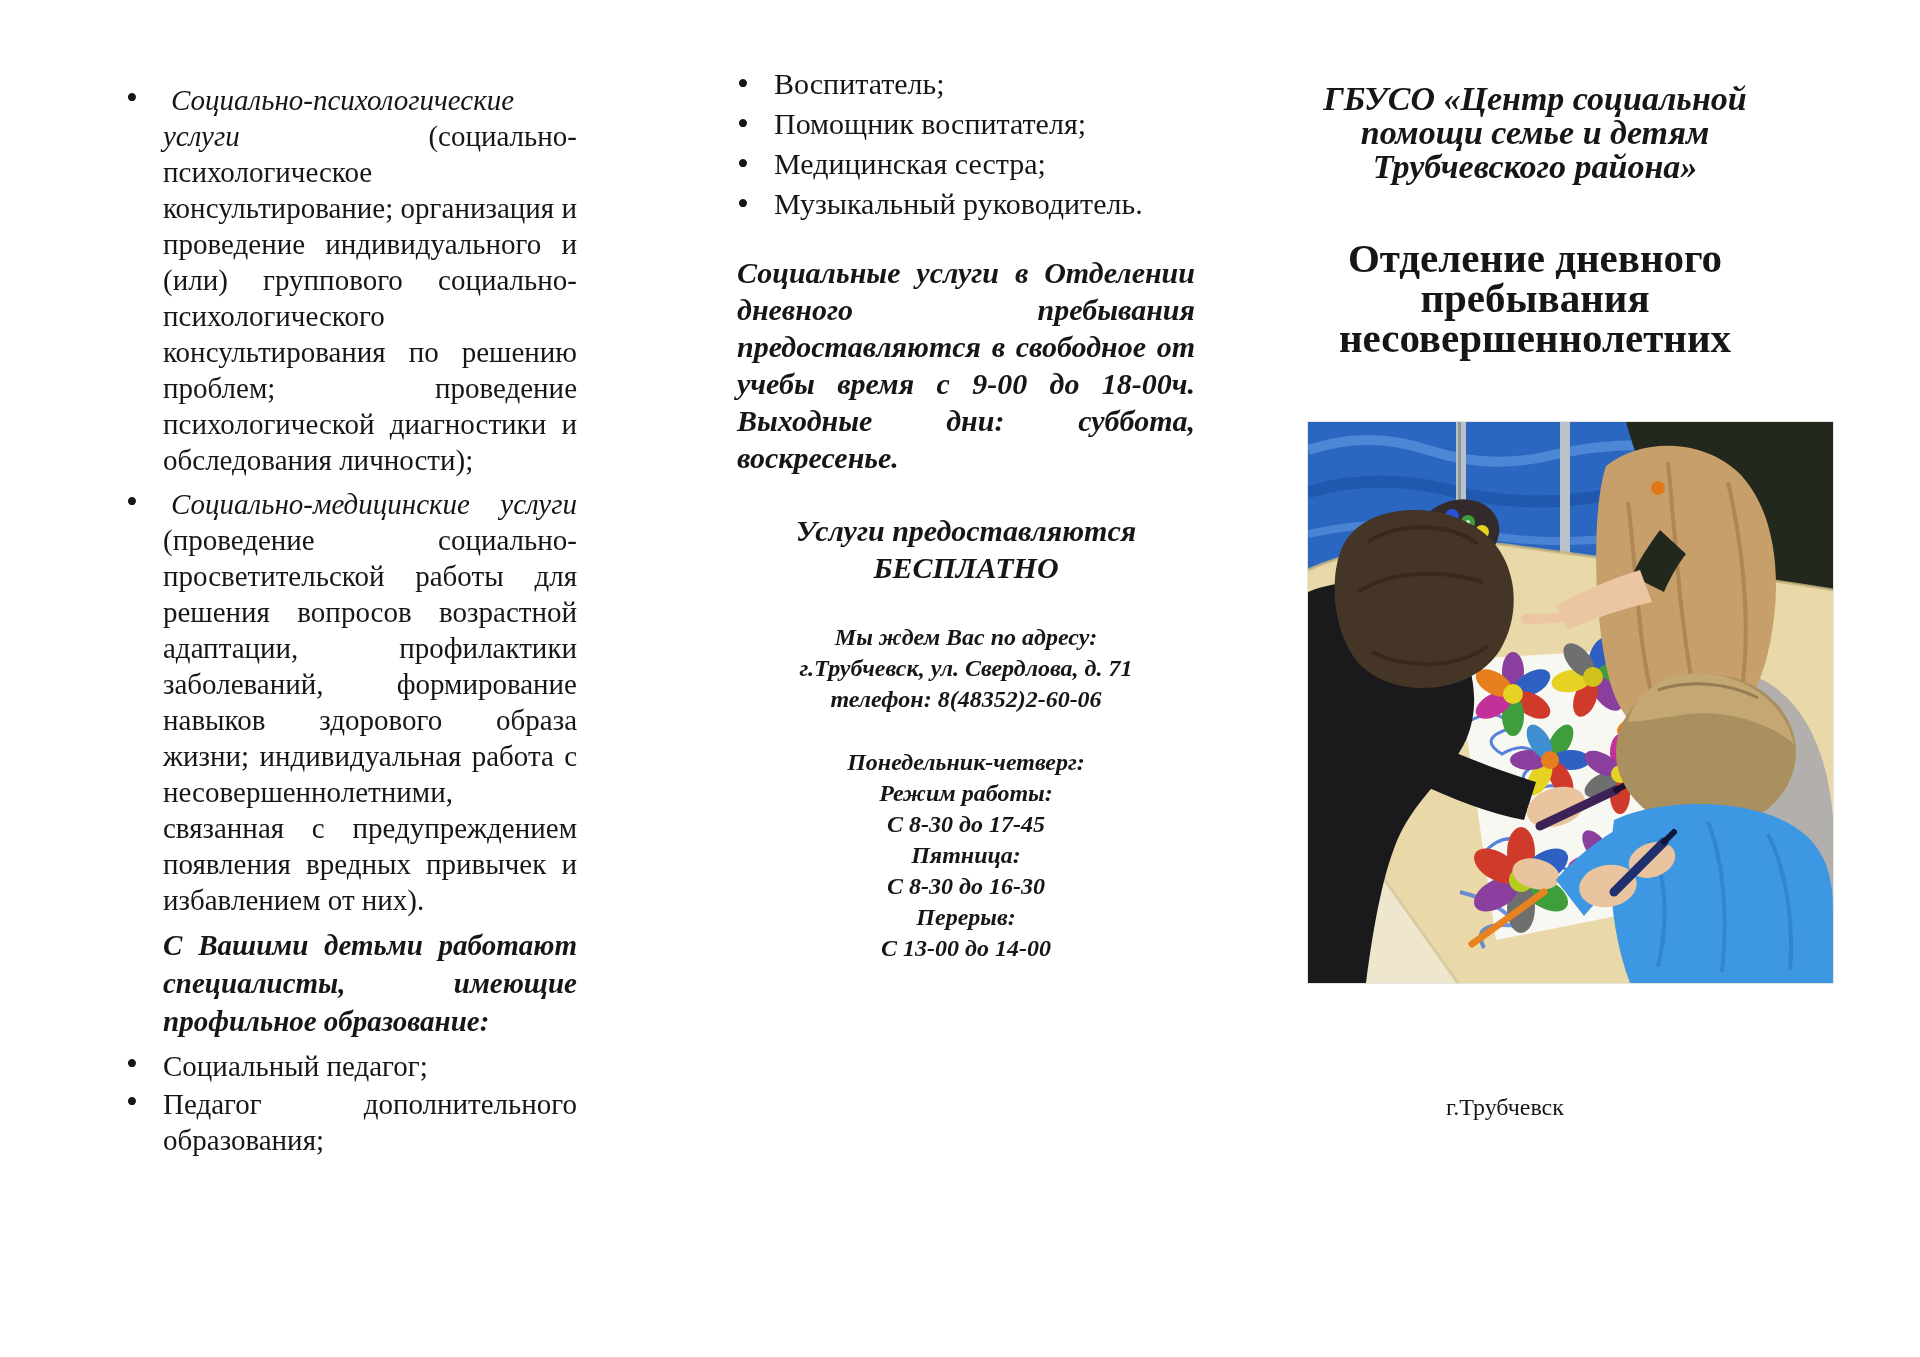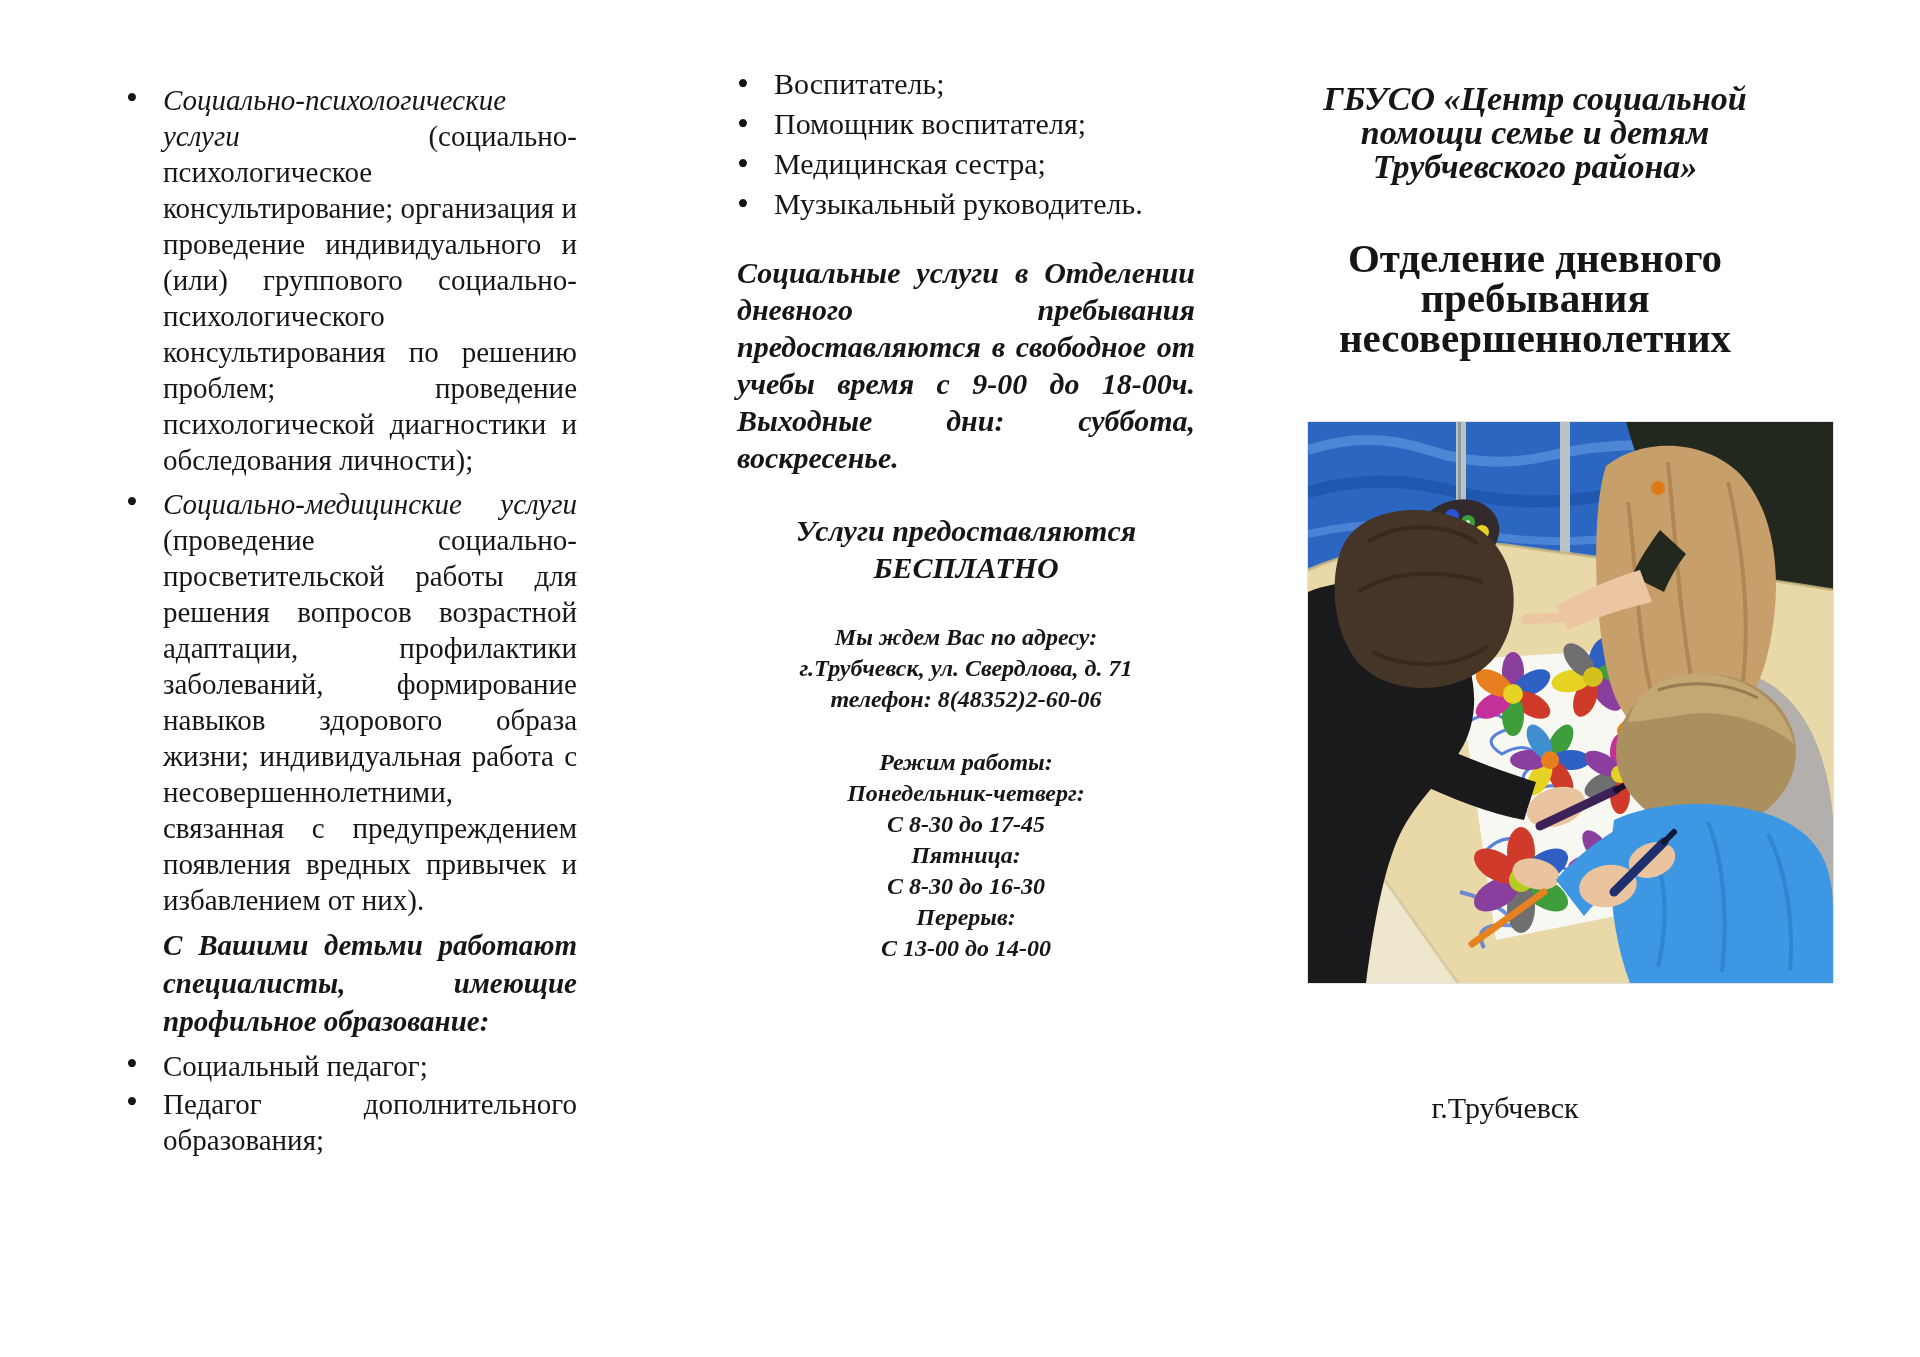--- a/index.html
+++ b/index.html
@@ -20,21 +20,21 @@
   }
   .col1 .intro { margin-bottom: 6px; }
   ul.dotted { list-style: none; }
   ul.dotted > li { position: relative; }
   ul.dotted > li + li { margin-top: 8px; }
   ul.dotted > li::before {
     content: "\2022";
     position: absolute; left: -37px; top: -2px;
     font-size: 34px;
   }
-  .lead-italic { font-style: italic; }
+  .lead-italic { font-style: italic; margin-left: 8px; }
   .col1 .spec-head {
     margin-top: 8px;
     font-weight: bold; font-style: italic;
     line-height: 38px; text-align: justify;
   }
   .col1 ul.specialists { margin-top: 8px; }
   .col1 ul.specialists > li + li { margin-top: 2px; }
 
   
   .col2 {
@@ -89,21 +89,21 @@
   }
   .photo {
     position: absolute; left: 1308px; top: 422px;
     width: 525px; height: 561px;
     outline: 1px solid #e3e3e0;
     background: #f2efe6;
   }
   .photo svg { display: block; }
   .caption {
     position: absolute; left: 1270px; top: 1090px; width: 470px;
-    font-size: 30px; line-height: 35px; text-align: center;
+    font-size: 24px; line-height: 35px; text-align: center;
   }
 </style>
 </head>
 <body>
 
 <div class="page">
 
   <div class="col1">
     <ul class="dotted">
       <li><span class="lead-italic">Социально-психологические услуги</span><span> (социально-психологическое консультирование; организация и проведение индивидуального и (или) группового социально-психологического консультирования по решению проблем; проведение психологической диагностики и обследования личности);</span></li>
@@ -127,22 +127,22 @@
     <p class="free">
       <span>Услуги предоставляются</span>
       <span>БЕСПЛАТНО</span>
     </p>
     <div class="address">
       <div>Мы ждем Вас по адресу:</div>
       <div>г.Трубчевск, ул. Свердлова, д. 71</div>
       <div>телефон: 8(48352)2-60-06</div>
     </div>
     <div class="schedule">
+      <div>Понедельник-четверг:</div>
       <div>Режим работы:</div>
-      <div>Понедельник-четверг:</div>
       <div>С 8-30 до 17-45</div>
       <div>Пятница:</div>
       <div>С 8-30 до 16-30</div>
       <div>Перерыв:</div>
       <div>С 13-00 до 14-00</div>
     </div>
   </div>
 
   <div class="org-name">ГБУСО «Центр социальной помощи семье и детям Трубчевского района»</div>
 

